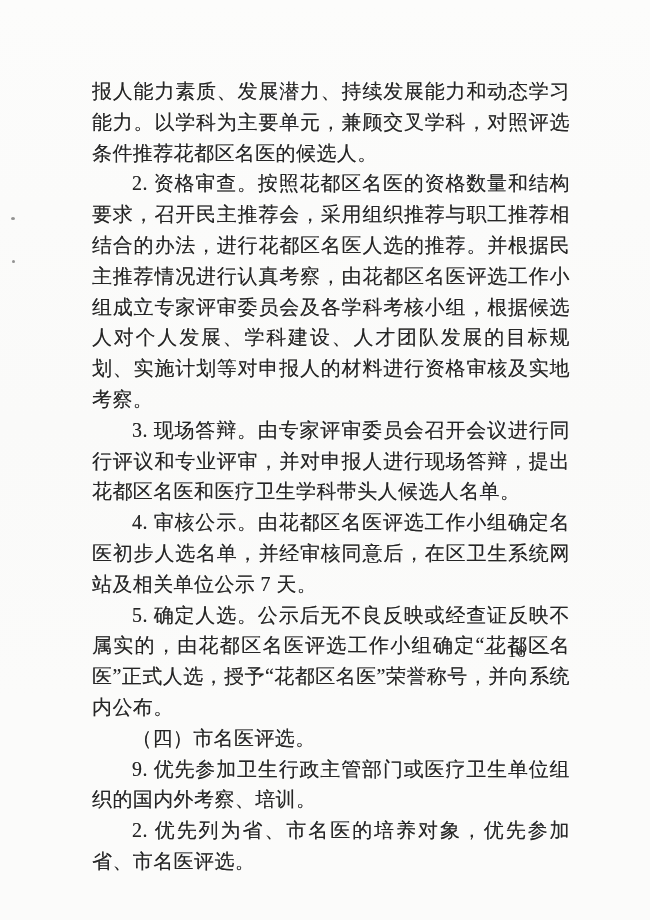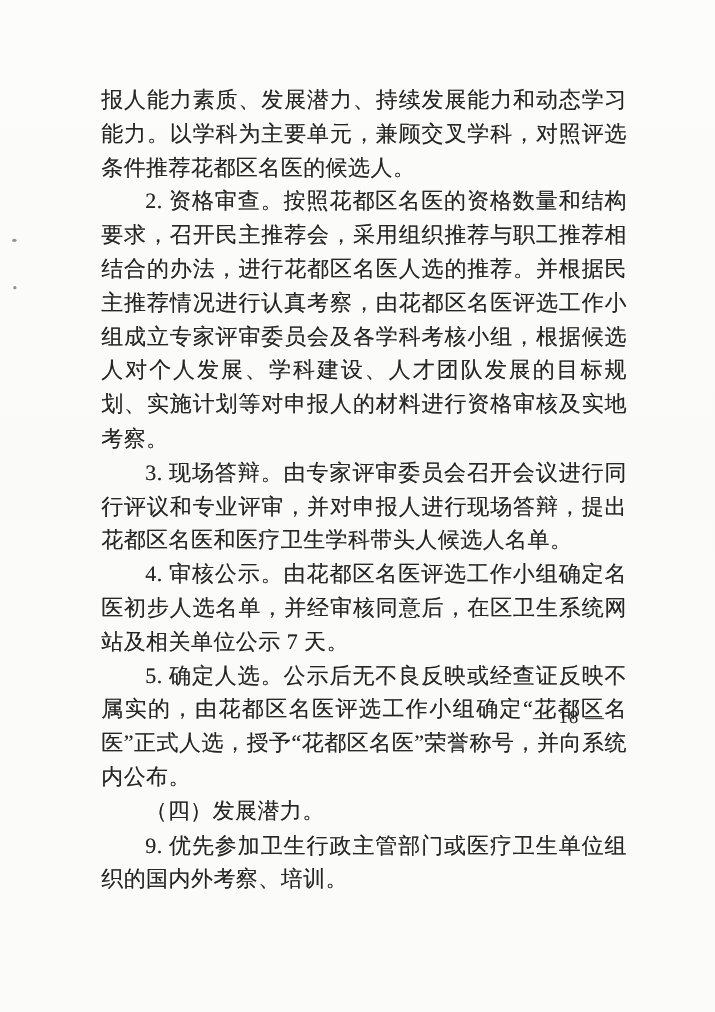--- a/index.html
+++ b/index.html
@@ -73,19 +73,20 @@
 
   <span class="speck speck-1"></span>
   <span class="speck speck-2"></span>
 
   <div class="text-block">
     <p class="para">报人能力素质、发展潜力、持续发展能力和动态学习能力。以学科为主要单元，兼顾交叉学科，对照评选条件推荐花都区名医的候选人。</p>
     <p class="para indented">2. 资格审查。按照花都区名医的资格数量和结构要求，召开民主推荐会，采用组织推荐与职工推荐相结合的办法，进行花都区名医人选的推荐。并根据民主推荐情况进行认真考察，由花都区名医评选工作小组成立专家评审委员会及各学科考核小组，根据候选人对个人发展、学科建设、人才团队发展的目标规划、实施计划等对申报人的材料进行资格审核及实地考察。</p>
     <p class="para indented">3. 现场答辩。由专家评审委员会召开会议进行同行评议和专业评审，并对申报人进行现场答辩，提出花都区名医和医疗卫生学科带头人候选人名单。</p>
     <p class="para indented">4. 审核公示。由花都区名医评选工作小组确定名医初步人选名单，并经审核同意后，在区卫生系统网站及相关单位公示 7 天。</p>
     <p class="para indented">5. 确定人选。公示后无不良反映或经查证反映不属实的，由花都区名医评选工作小组确定“花都区名医”正式人选，授予“花都区名医”荣誉称号，并向系统内公布。</p>
-    <p class="para indented">（四）发展潜力。</p>
+    <p class="para indented">（四）市名医评选。</p>
     <p class="para indented">9. 优先参加卫生行政主管部门或医疗卫生单位组织的国内外考察、培训。</p>
+    <p class="para indented">2. 优先列为省、市名医的培养对象，优先参加省、市名医评选。</p>
   </div>
 
   <div class="footer">— 18 —</div>
 
 </div>
 
 </body></html>

